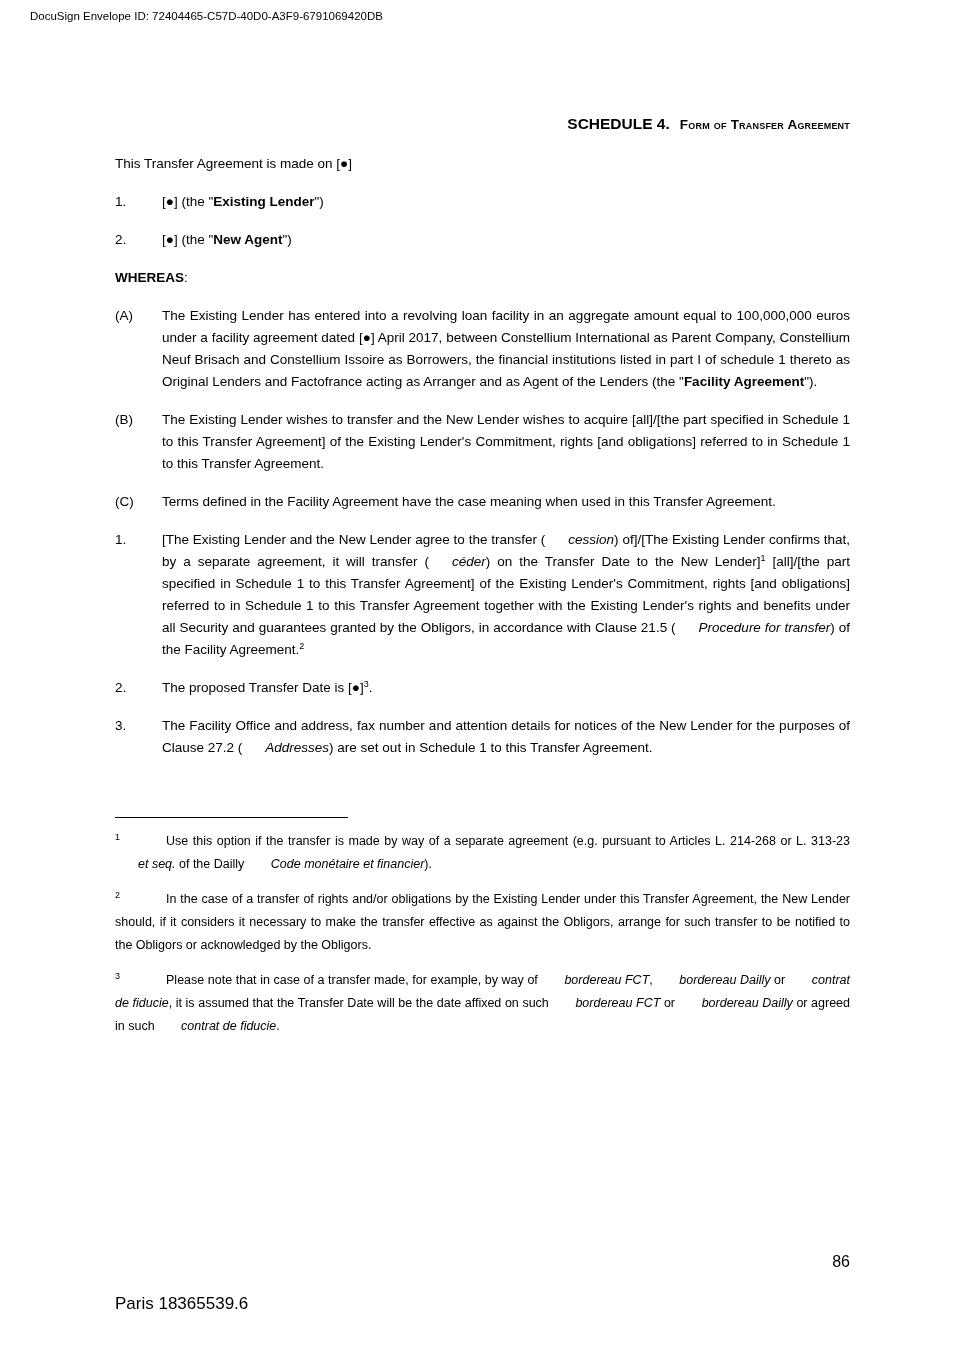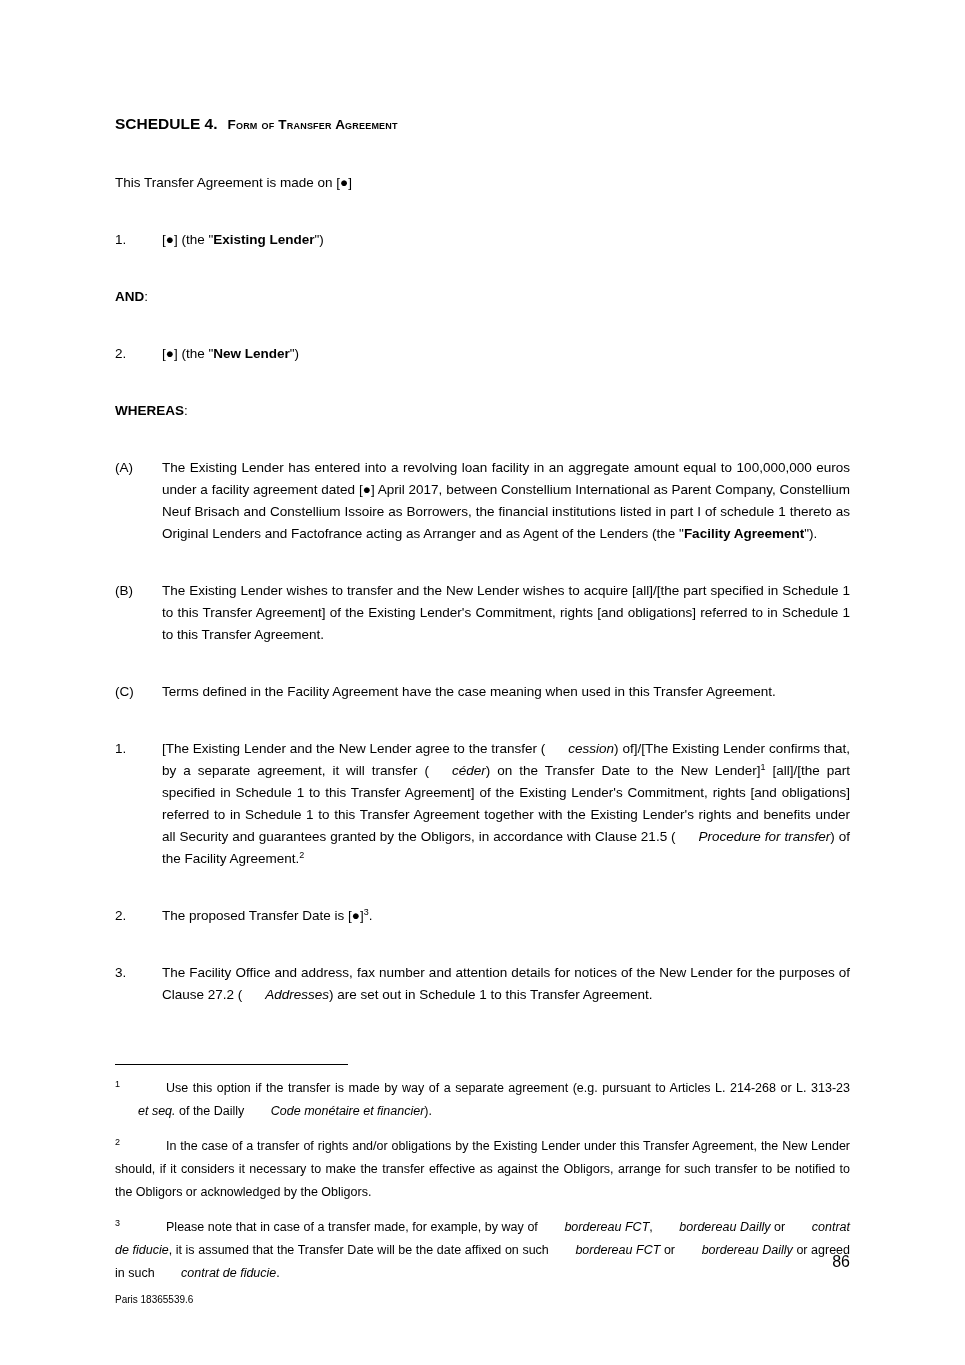--- a/index.html
+++ b/index.html
@@ -21,36 +21,36 @@
     line-height: 16px;
     color: #000000;
   }
   .content {
     position: absolute;
     left: 115px;
     top: 112px;
     width: 735px;
   }
   .doc-title {
-    text-align: left;
+    text-align: right;
     font-weight: bold;
     font-size: 15.5px;
     line-height: 24px;
   }
   .title-sub {
     font-variant: small-caps;
     font-size: 13.5px;
     margin-left: 10px;
     letter-spacing: 0.2px;
   }
   .para {
     position: relative;
     font-size: 13.5px;
     line-height: 22px;
-    margin-top: 35px;
+    margin-top: 16px;
   }
   .marker {
     position: absolute;
     left: 0;
     top: 0;
   }
   .indented .pbody {
     margin-left: 47px;
     text-align: justify;
   }
@@ -80,47 +80,45 @@
   .page-number {
     position: absolute;
     right: 115px;
     top: 1253px;
     font-size: 16px;
   }
   .doc-footer {
     position: absolute;
     left: 115px;
     top: 1294px;
-    font-size: 10px;
+    font-size: 17px;
   }
 </style>
 </head>
 <body>
 
 <div class="page">
+  <div class="docusign-header">DocuSign Envelope ID: 72404465-C57D-40D0-A3F9-6791069420DB</div>
 
   <div class="content">
     <h1 class="doc-title">
       <span class="title-main">SCHEDULE 4.</span><span class="title-sub">Form of Transfer Agreement</span>
     </h1>
 
     <div id="doc-body">
         <div class="para">
           <div class="pbody"><span>This Transfer Agreement is made on [●]</span></div>
         </div>
         <div class="para indented">
           <span class="marker">1.</span>
           <div class="pbody"><span>[●] (the "</span><span class="b">Existing Lender</span><span>")</span></div>
         </div>
-        <div class="para">
-          <div class="pbody"><span class="b">AND</span><span>:</span></div>
-        </div>
         <div class="para indented">
           <span class="marker">2.</span>
-          <div class="pbody"><span>[●] (the "</span><span class="b">New Lender</span><span>")</span></div>
+          <div class="pbody"><span>[●] (the "</span><span class="b">New Agent</span><span>")</span></div>
         </div>
         <div class="para">
           <div class="pbody"><span class="b">WHEREAS</span><span>:</span></div>
         </div>
         <div class="para indented">
           <span class="marker">(A)</span>
           <div class="pbody"><span>The Existing Lender has entered into a revolving loan facility in an aggregate amount equal to 100,000,000 euros under a facility agreement dated [●] April 2017, between Constellium International as Parent Company, Constellium Neuf Brisach and Constellium Issoire as Borrowers, the financial institutions listed in part I of schedule 1 thereto as Original Lenders and Factofrance acting as Arranger and as Agent of the Lenders (the "</span><span class="b">Facility Agreement</span><span>").</span></div>
         </div>
         <div class="para indented">
           <span class="marker">(B)</span>

